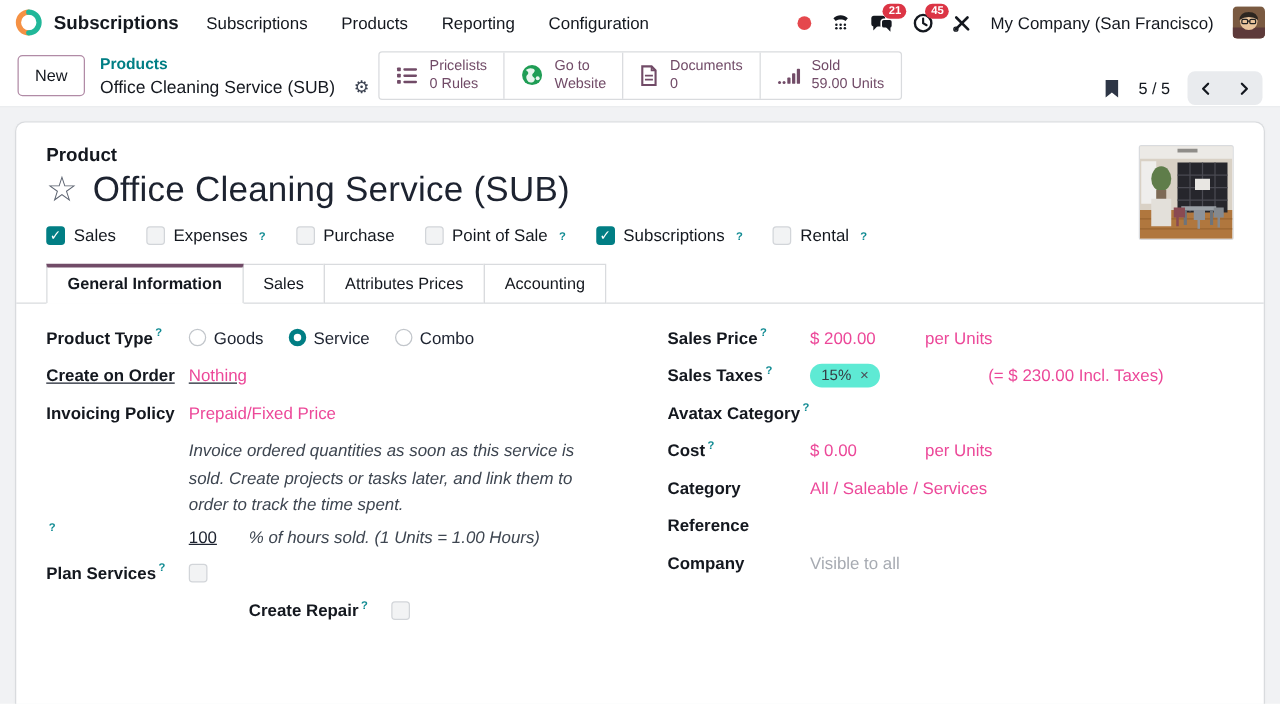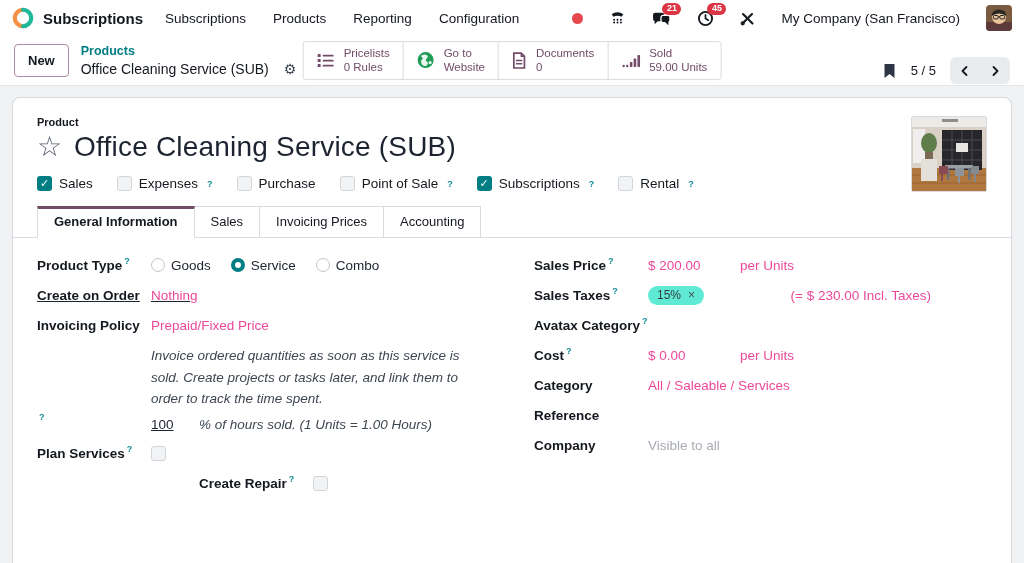--- a/index.html
+++ b/index.html
@@ -10,55 +10,55 @@
     overflow:hidden;
     position:relative;
     color:#14181f;
   }
   
   .navbar { height:36px; background:#fff; display:flex; align-items:center; padding:0 12px; }
   .logo { width:22px; height:22px; flex-shrink:0; }
   .brand { font-size:15px; font-weight:700; color:#14181f; margin:0 22px 0 9px; }
   .menu { display:flex; gap:27px; font-size:13.5px; font-weight:500; }
   .menu span { cursor:pointer; }
-  .systray { margin-left:auto; display:flex; align-items:center; gap:26px; }
+  .systray { margin-left:auto; display:flex; align-items:center; gap:15px; }
   .record-dot { width:11px; height:11px; border-radius:50%; background:#e5484d; }
   .tray-ic { position:relative; display:flex; align-items:center; }
   .badge {
     position:absolute; top:-7px; left:10px;
     background:#dc3545; color:#fff; font-size:9px; font-weight:700;
     padding:1.5px 4.5px; border-radius:9px; line-height:1.1;
   }
   .company { font-size:13.5px; font-weight:500; }
   .avatar { width:26px; height:26px; border-radius:4px; overflow:hidden; }
 
   
   .cp { height:50px; background:#fff; display:flex; align-items:center; padding:0 14px; border-bottom:1px solid #e5e7ea; position:relative; }
-  .btn-new { font-size:13px; padding:8px 13px; background:#fff; border:1px solid #b18ba6; border-radius:4px; color:#14181f; cursor:pointer;font-weight:bold; }
+  .btn-new { font-size:13px; padding:8px 13px; background:#fff; border:1px solid #b18ba6; border-radius:4px; color:#14181f; cursor:pointer; }
   .bc { margin-left:12px; display:flex; flex-direction:column; line-height:1.3; }
   .bc-parent { color:#017e84; font-size:12.5px; font-weight:600; cursor:pointer; }
   .bc-row { display:flex; align-items:center; gap:15px; }
   .bc-current { font-size:14px; }
   .bc-ic { color:#3a4150; font-size:14px; line-height:1; cursor:pointer; display:flex; align-items:center; }
   .stats { position:absolute; left:50%; top:50%; transform:translate(-50%,-50%); display:flex; background:#fff; border:1px solid #d9dbde; border-radius:3px; }
   .stat { display:flex; align-items:center; gap:9px; padding:4px 13px; border-left:1px solid #d9dbde; cursor:pointer; }
   .stat:first-child { border-left:none; }
   .stat-txt { font-size:11.5px; line-height:1.3; color:#714b67; white-space:nowrap; }
   .pager { margin-left:auto; display:flex; align-items:center; gap:14px;margin-top:20px; }
   .pager-count { font-size:13px; }
   .pager-btns { display:flex; background:#e9ebee; border-radius:6px; overflow:hidden; }
   .pager-btn { width:30px; height:27px; display:flex; align-items:center; justify-content:center; cursor:pointer; }
 
   
   .sheet {
     margin:11px 12px 0; background:#fff; border:1px solid #d9dbde; border-bottom:none;
     border-radius:8px 8px 0 0; height:470px; position:relative; padding:18px 24px 0;
     box-shadow:0 1px 3px rgba(0,0,0,.04);
   }
-  .product-label { font-size:11px; font-weight:700; }
+  .product-label { font-size:15px; font-weight:700; }
   .title-row { display:flex; align-items:center; gap:12px; margin-top:3px; }
   .star { font-size:28px; color:#5c6370; line-height:1; cursor:pointer; }
   h1.title { font-size:28px; font-weight:500; color:#1d2330; letter-spacing:.2px; }
   .product-img { position:absolute; top:18px; right:24px; width:76px; height:76px; border:1px solid #d9dbde; border-radius:2px; cursor:pointer; }
 
   .checks { display:flex; gap:24px; margin-top:13px; font-size:13.5px; align-items:center; }
   .check { display:flex; align-items:center; gap:7px; cursor:pointer; }
   .cb { width:15px; height:15px; border-radius:3px; display:flex; align-items:center; justify-content:center; flex-shrink:0; }
   .cb.on  { background:#017e84; color:#fff; font-size:11px; }
   .cb.off { background:#f2f3f4; border:1px solid #d2d5d9; }
@@ -316,21 +316,21 @@
     <div class="check">
       <span class="cb off"></span>
       <span>Rental</span>
         <sup class="help">?</sup>
     </div>
   </div>
 
   <div class="tabs">
     <div class="tab active">General Information</div>
     <div class="tab">Sales</div>
-    <div class="tab">Invoicing Prices</div>
+    <div class="tab">Attributes Prices</div>
     <div class="tab">Accounting</div>
   </div>
 
   <div class="group">
 
     <div class="col">
       <div class="frow">
         <span class="lbl"><span>Product Type</span><sup class="help">?</sup></span>
         <div class="radios">
           <span class="radio-opt">

